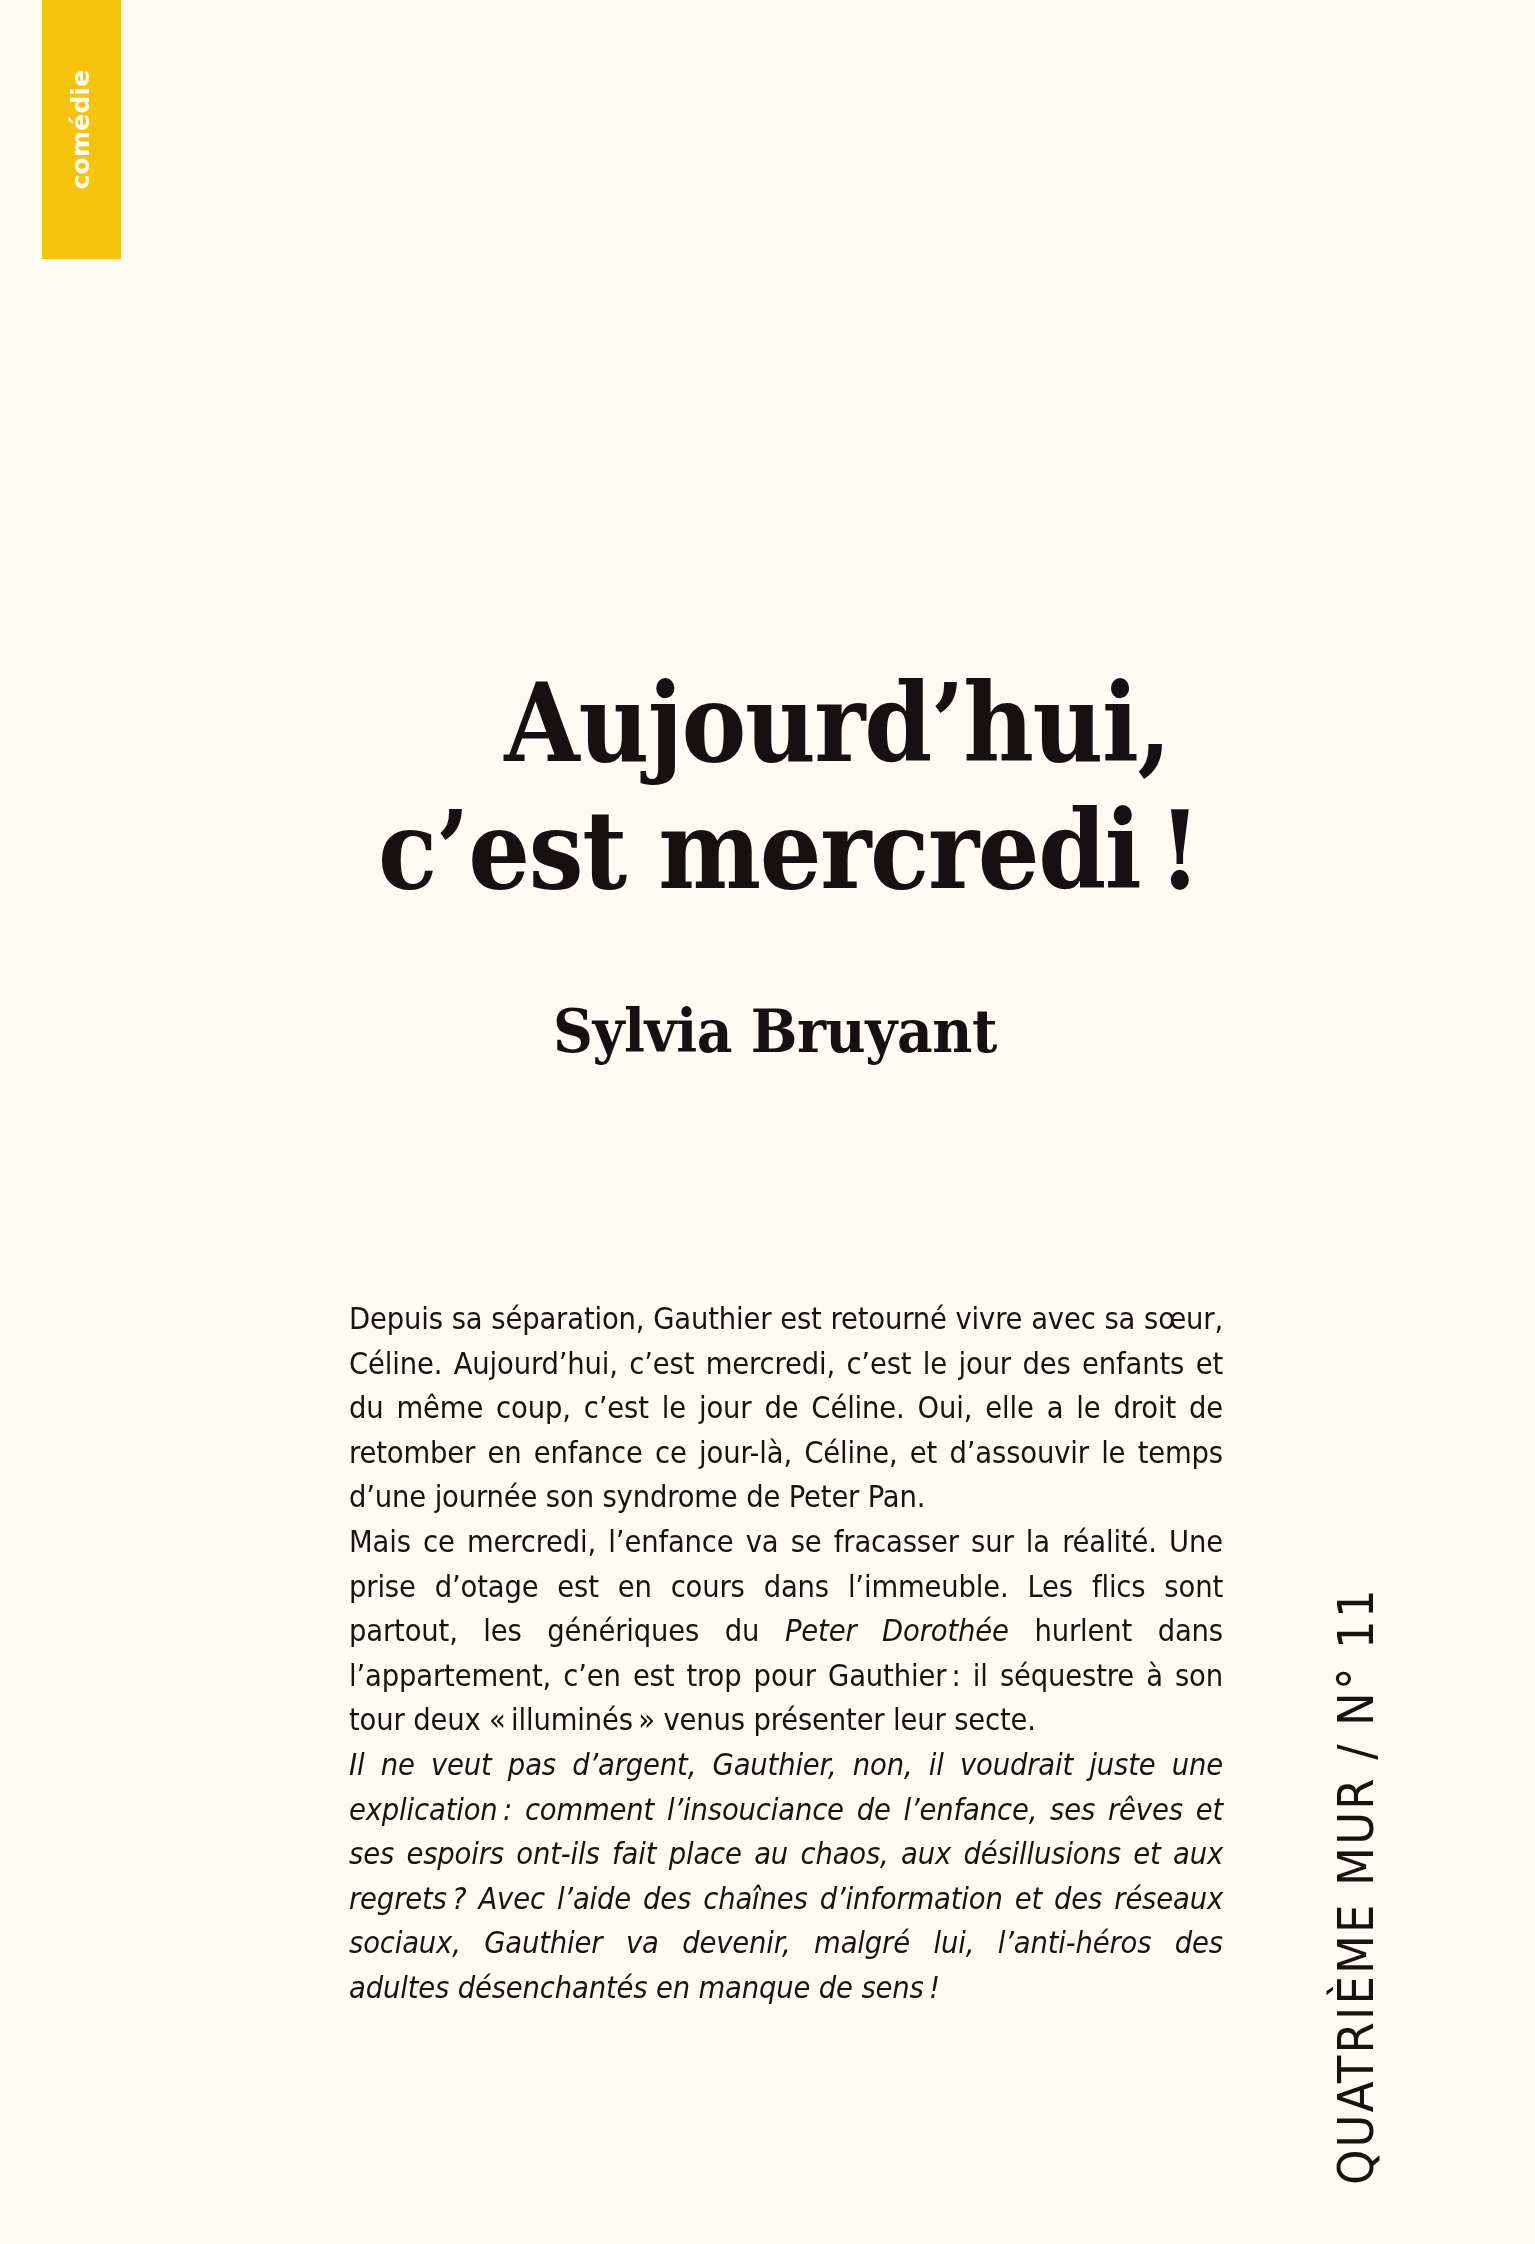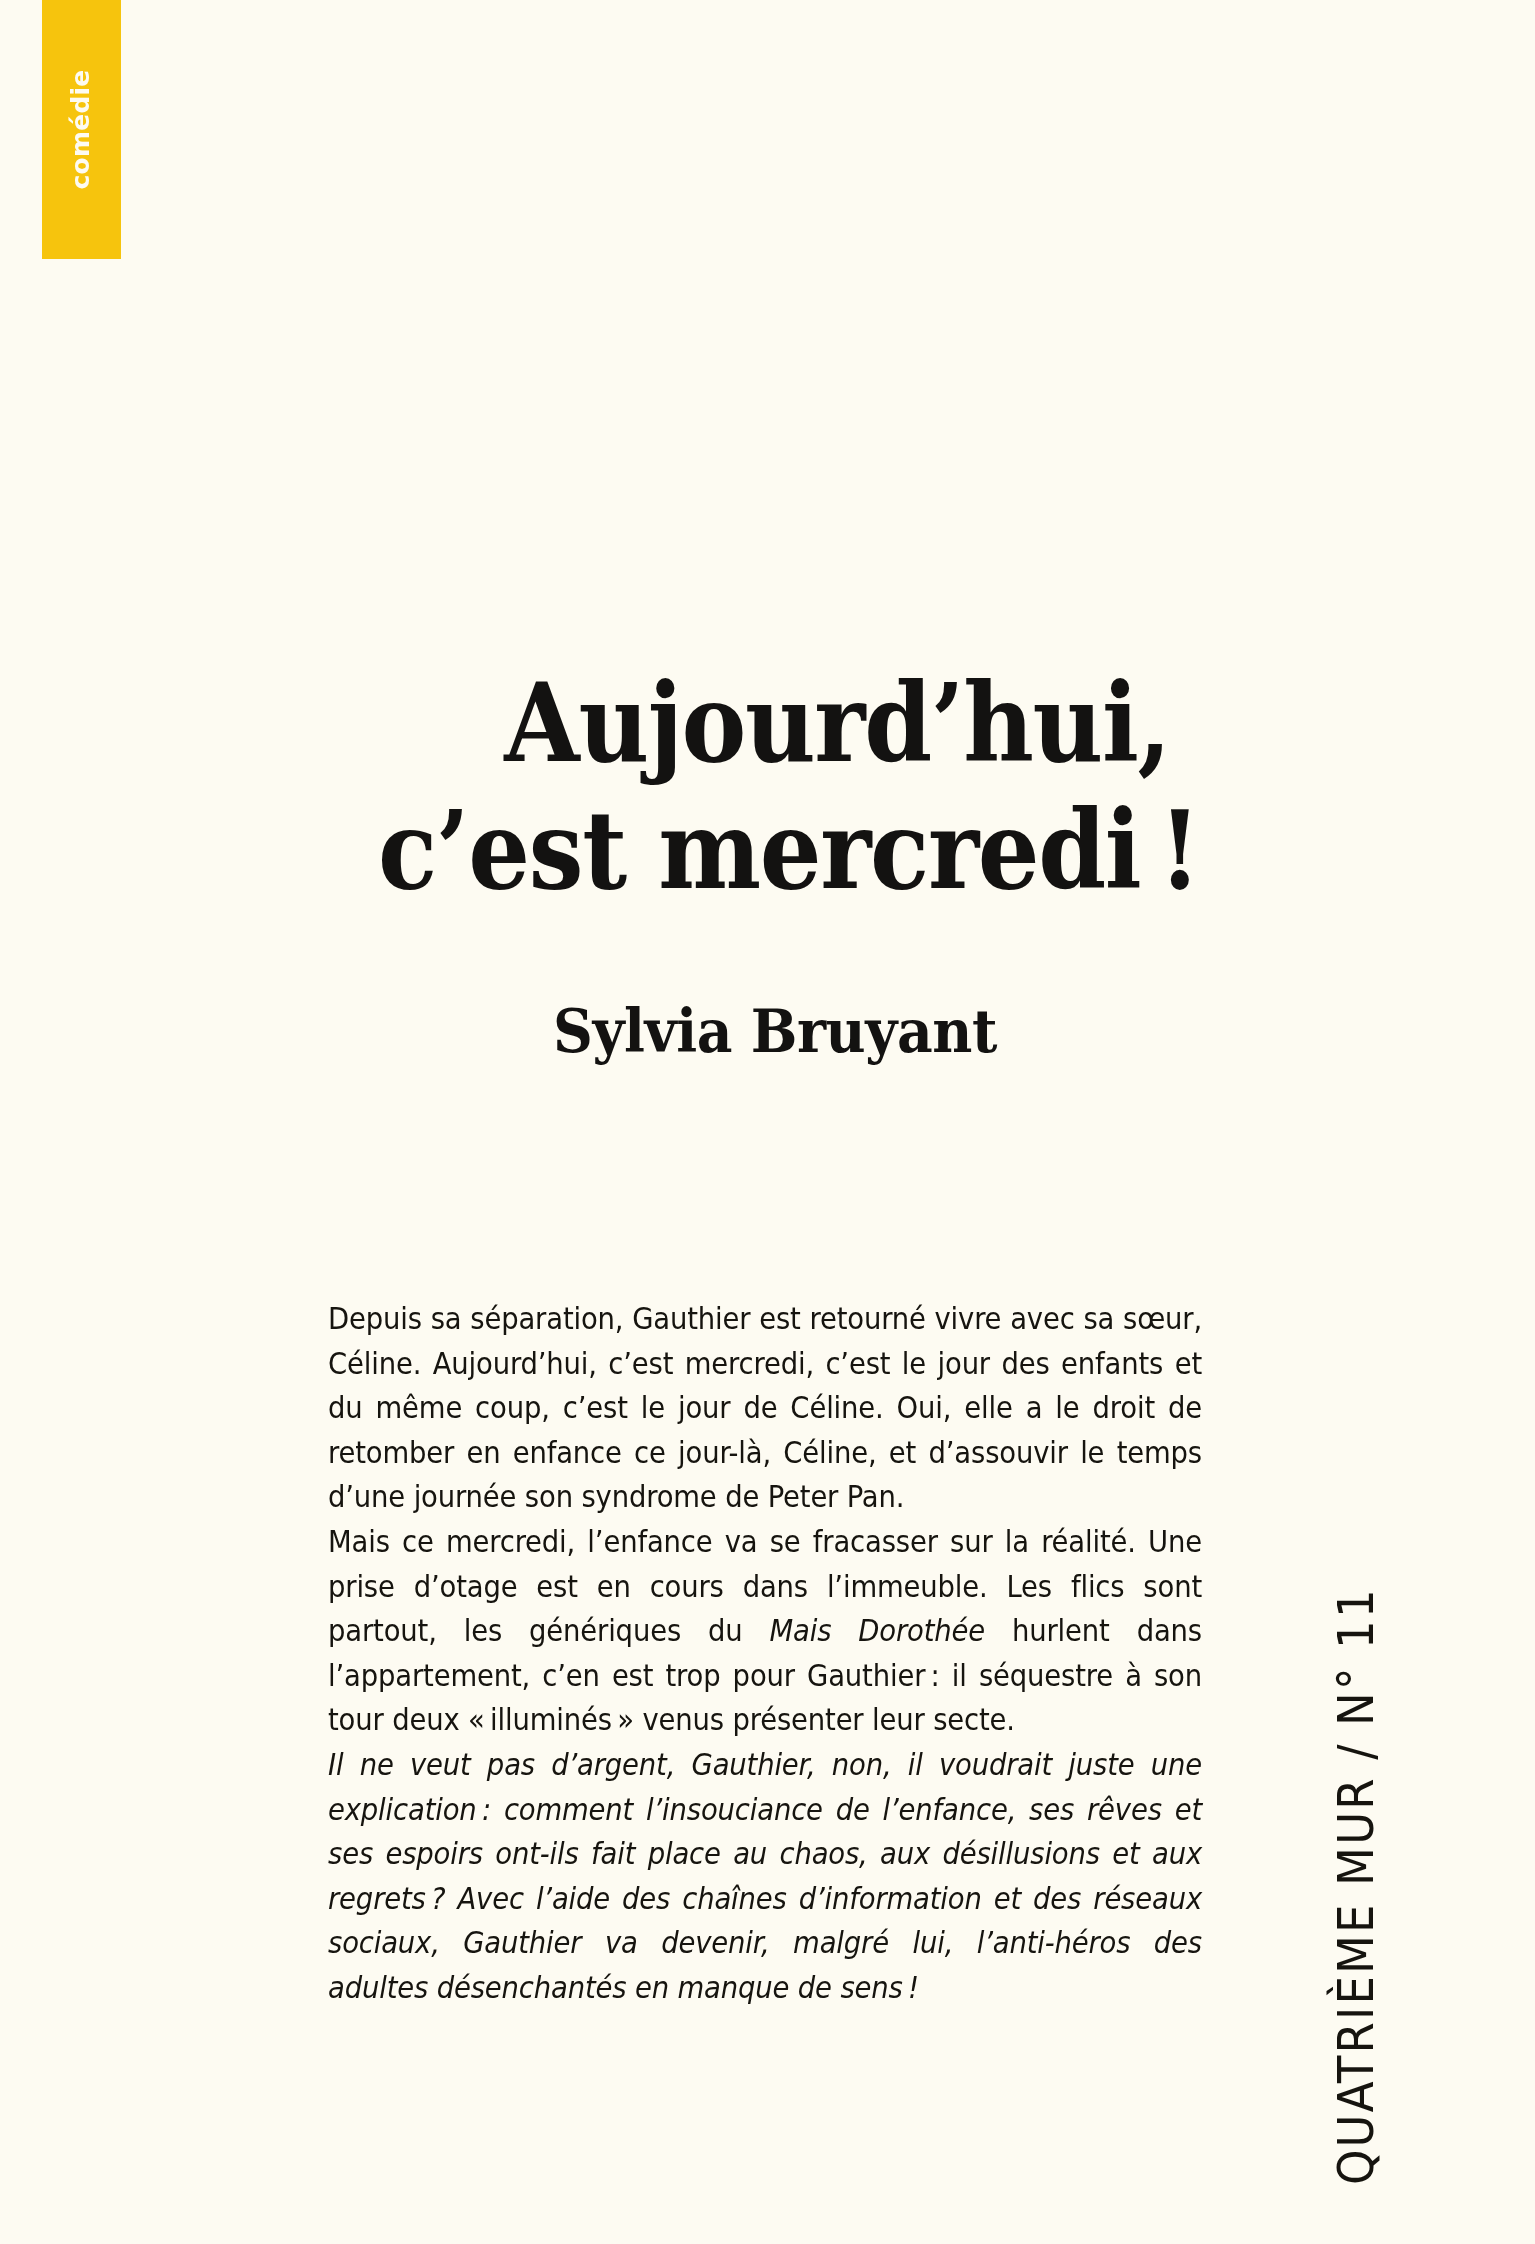--- a/index.html
+++ b/index.html
@@ -86,21 +86,21 @@
     color: #131211;
     letter-spacing: -0.5px;
     white-space: nowrap;
     transform: scaleX(0.92);
     transform-origin: center center;
   }
 
   
   #blurb {
     position: absolute;
-    left: 328px;
+    left: 349px;
     top: 1297px;
     width: 874px;
     color: #16140f;
     font-family: "DejaVu Sans Condensed", "Liberation Sans Narrow", "Liberation Sans", sans-serif;
     font-size: 30.5px;
     line-height: 44.6px;
     text-align: justify;
     text-justify: inter-word;
     letter-spacing: -0.15px;
     font-stretch: condensed;
@@ -154,21 +154,21 @@
 
   <div id="title-block">
     <div class="title-line">Aujourd’hui,</div>
     <div class="title-line">c’est mercredi !</div>
   </div>
 
   <div id="author">Sylvia Bruyant</div>
 
   <div id="blurb">
     <p>Depuis sa séparation, Gauthier est retourné vivre avec sa sœur, Céline. Aujourd’hui, c’est mercredi, c’est le jour des enfants et du même coup, c’est le jour de Céline. Oui, elle a le droit de retomber en enfance ce jour-là, Céline, et d’assouvir le temps d’une journée son syndrome de Peter Pan.</p>
-    <p><span>Mais ce mercredi, l’enfance va se fracasser sur la réalité. Une prise d’otage est en cours dans l’immeuble. Les flics sont partout, les génériques du </span><em>Mais Dorothée</em><span> hurlent dans l’appartement, c’en est trop pour Gauthier : il séquestre à son tour deux « illuminés » venus présenter leur secte.</span></p>
+    <p><span>Mais ce mercredi, l’enfance va se fracasser sur la réalité. Une prise d’otage est en cours dans l’immeuble. Les flics sont partout, les génériques du </span><em>Peter Dorothée</em><span> hurlent dans l’appartement, c’en est trop pour Gauthier : il séquestre à son tour deux « illuminés » venus présenter leur secte.</span></p>
     <p class="lastpara">Il ne veut pas d’argent, Gauthier, non, il voudrait juste une explication : comment l’insouciance de l’enfance, ses rêves et ses espoirs ont-ils fait place au chaos, aux désillusions et aux regrets ? Avec l’aide des chaînes d’information et des réseaux sociaux, Gauthier va devenir, malgré lui, l’anti-héros des adultes désenchantés en manque de sens !</p>
   </div>
 
   <div id="collection-line">
     <div id="collection-label">QUATRIÈME MUR / N° 11</div>
   </div>
 
 </div>
 
 </body></html>

